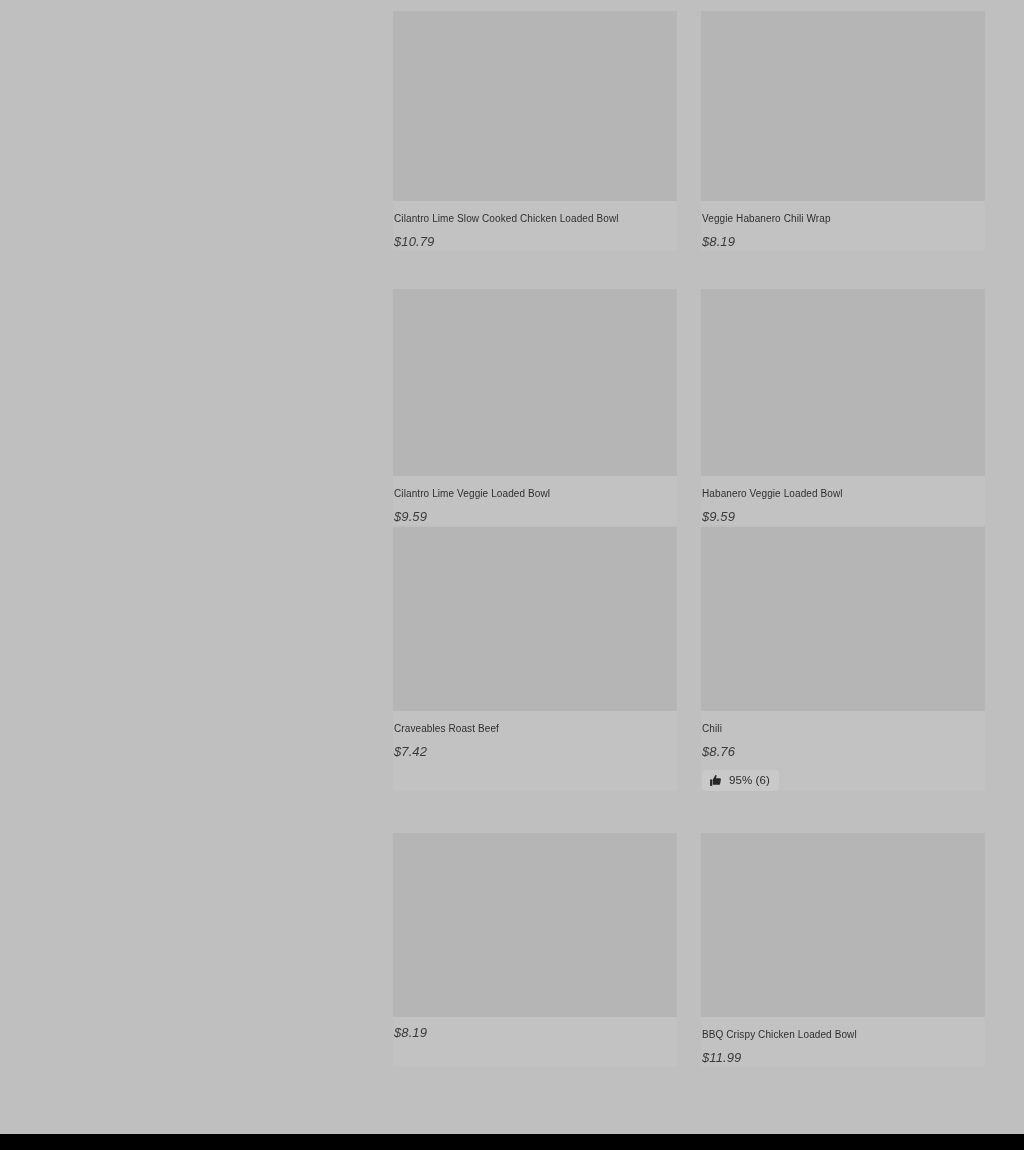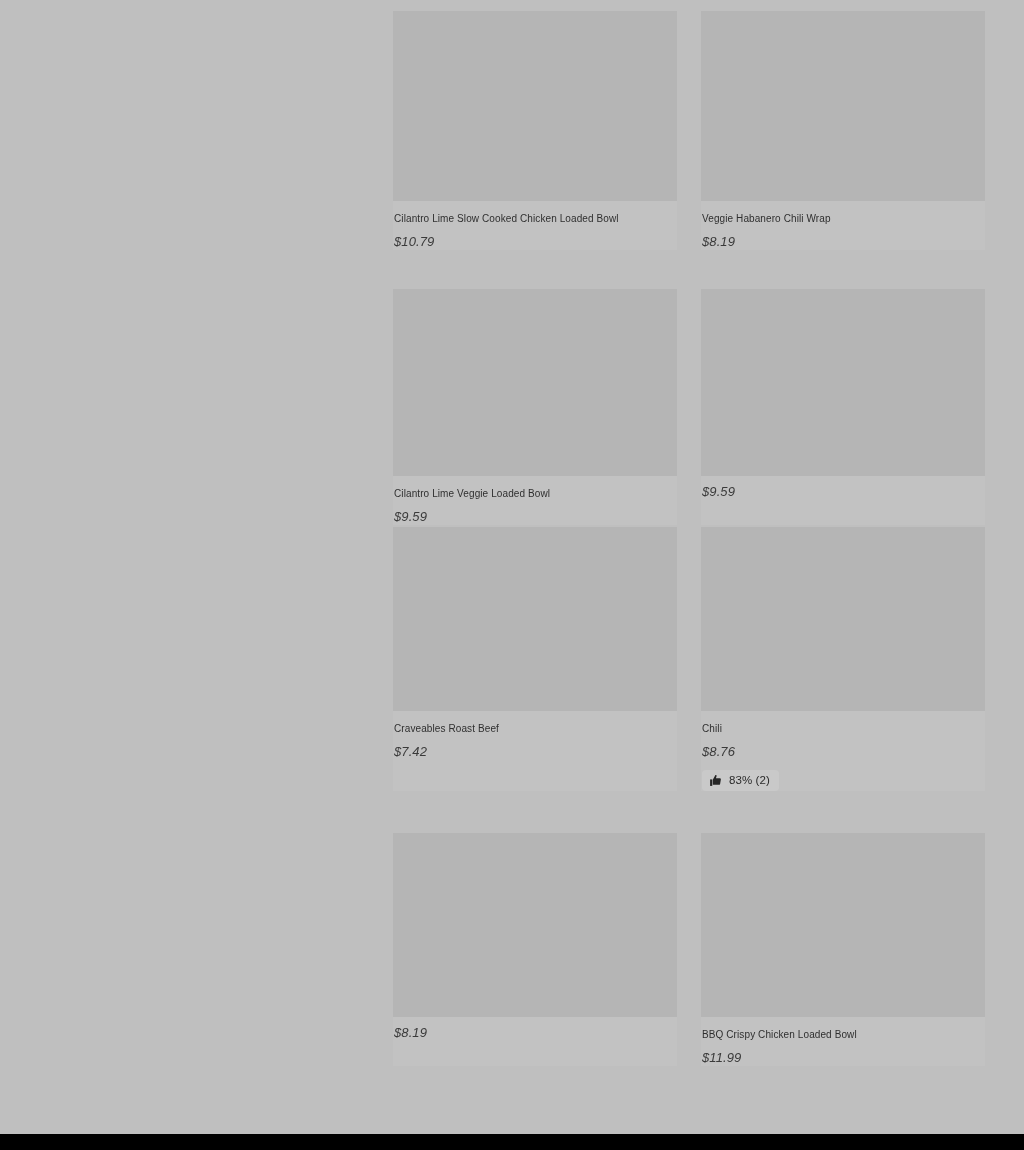--- a/index.html
+++ b/index.html
@@ -155,20 +155,21 @@
         <div class="card">
           <div class="card-media" style="height: 187px;"></div>
           <div class="card-body">
             <div class="card-title">Cilantro Lime Veggie Loaded Bowl</div>
             <div class="card-price">$9.59</div>
           </div>
         </div>
         <div class="card">
           <div class="card-media" style="height: 187px;"></div>
           <div class="card-body">
+            <div class="card-title">Habanero Veggie Loaded Bowl</div>
             <div class="card-price">$9.59</div>
           </div>
         </div>
       </div>
       <div class="grid-row" style="position: absolute; left: 0px; top: 527px;">
         <div class="card">
           <div class="card-media" style="height: 184px;"></div>
           <div class="card-body">
             <div class="card-title">Craveables Roast Beef</div>
             <div class="card-price">$7.42</div>
@@ -176,21 +177,21 @@
         </div>
         <div class="card">
           <div class="card-media" style="height: 184px;"></div>
           <div class="card-body"><div class="card-title">Chili</div><div class="card-price">$8.76</div><div class="rating-badge">
               <span class="thumb-icon">
                 <svg width="13" height="13" viewBox="0 0 24 24" fill="#262626" aria-hidden="true">
                   <path d="M2 10h4v12H2z"></path>
                   <path d="M7 10.5l4.6-8.1c.3-.6 1-.8 1.6-.5.7.3 1 1.1.8 1.8L12.8 8H20c1.2 0 2.1 1.1 1.9 2.3l-1.4 8.1c-.2 1-1 1.6-2 1.6H7z"></path>
                 </svg>
               </span>
-              <span class="rating-text">83% (2)</span>
+              <span class="rating-text">95% (6)</span>
             </div></div>
         </div>
       </div>
       <div class="grid-row" style="position: absolute; left: 0px; top: 833px;">
         <div class="card">
           <div class="card-media" style="height: 184px;"></div>
           <div class="card-body">
             <div class="card-price">$8.19</div>
           </div>
         </div>

